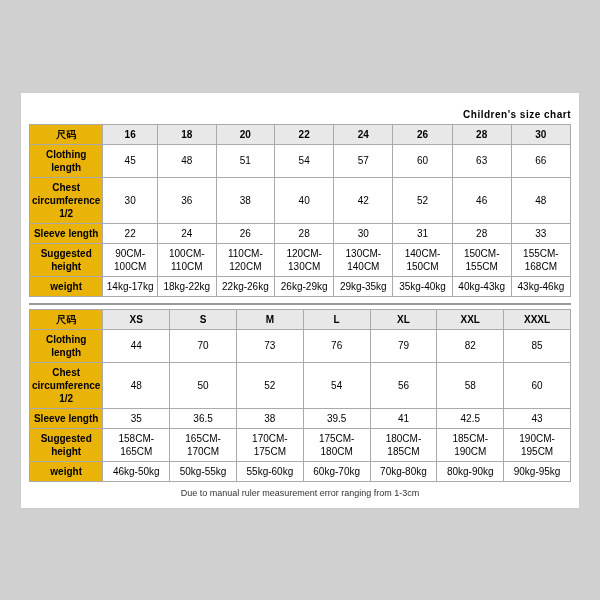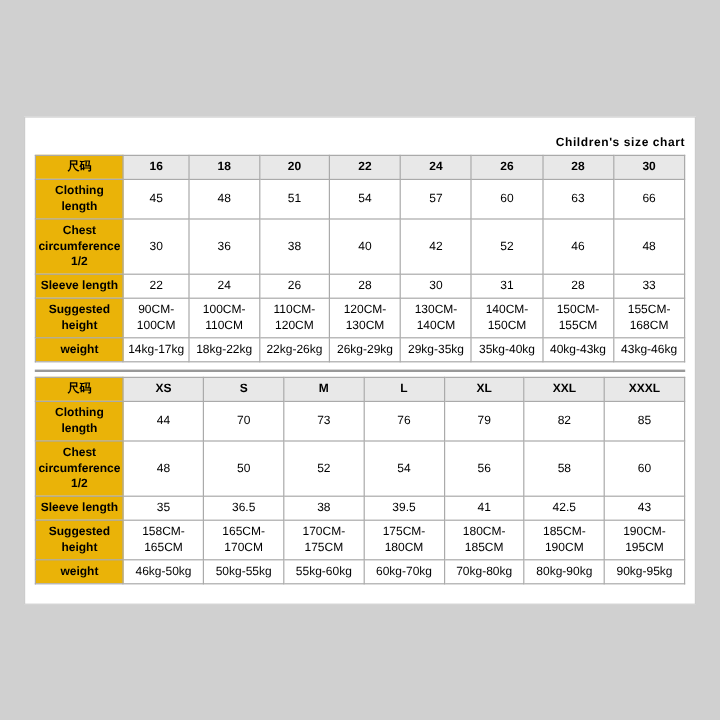--- a/index.html
+++ b/index.html
@@ -200,13 +200,14 @@
           <td>50kg-55kg</td>
           <td>55kg-60kg</td>
           <td>60kg-70kg</td>
           <td>70kg-80kg</td>
           <td>80kg-90kg</td>
           <td>90kg-95kg</td>
         </tr>
       </tbody>
   </table>
 
+  <div class="note">Due to manual ruler measurement error ranging from 1-3cm</div>
 </div>
 
 </body></html>

